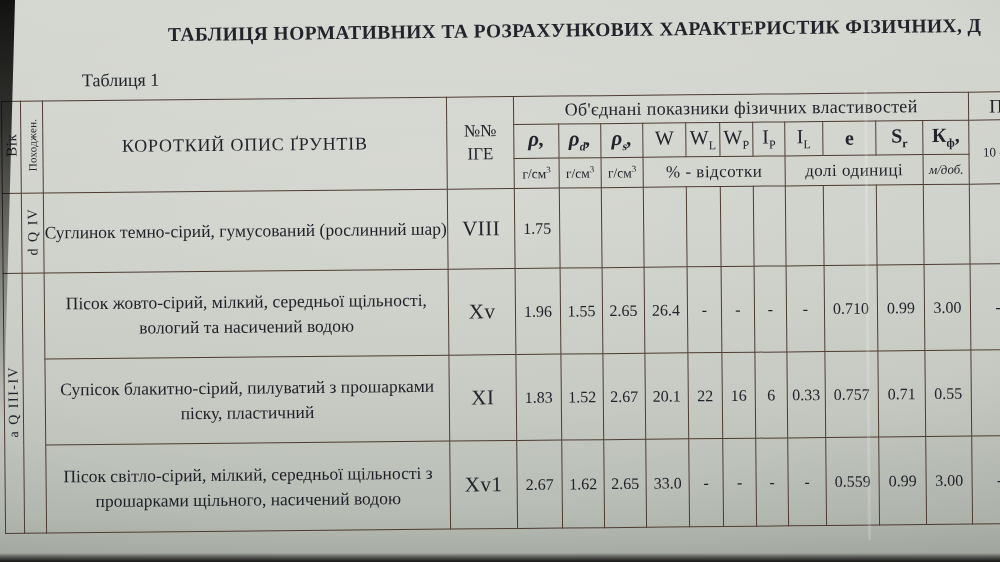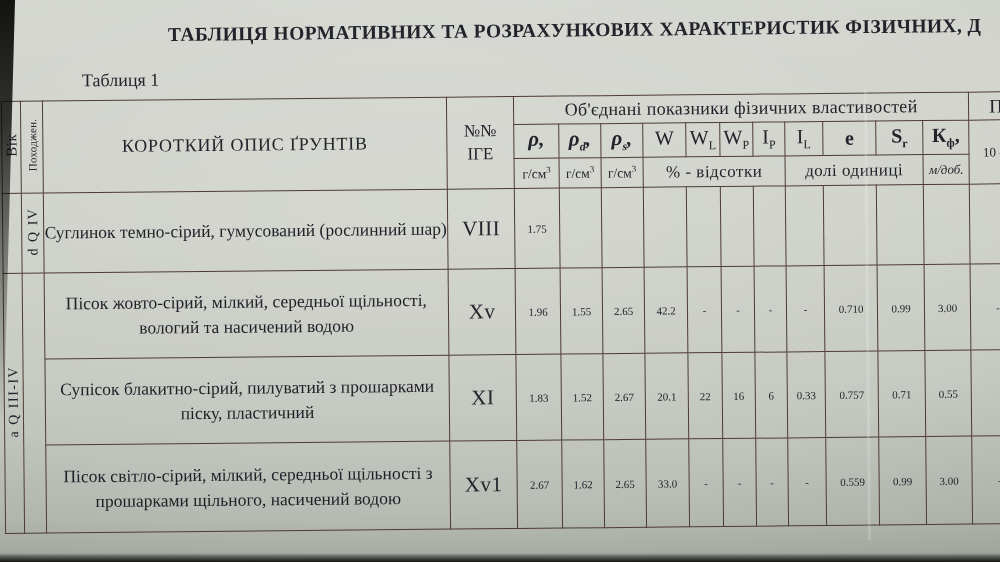--- a/index.html
+++ b/index.html
@@ -53,21 +53,21 @@
   .vhead-origin { font-size:11px; letter-spacing:0.3px; }
   .vlabel { display:inline-block; writing-mode:vertical-rl; transform:rotate(180deg); white-space:nowrap;
             font-size:14px; letter-spacing:1.5px; }
   td.sym { font-size:20px; }
   td.sym sub { font-size:12px; }
   td.sym-italic { font-style:italic; font-weight:bold; font-size:21px; }
   td.sym-bold { font-weight:bold; }
   td.unit-cell sup { font-size:9px; }
   td.c-desc { text-align:left; font-size:17.5px; line-height:1.42; padding:4px 8px 4px 13px; color:#1f1f27; }
   td.c-ige { font-size:21px; letter-spacing:0.5px;margin-left:28px; }
-  td.c-num { font-size:11px; }
+  td.c-num { font-size:16px; }
 </style>
 </head>
 <body>
 
 <div class="photo">
   <div class="edge-left"></div>
   <div class="edge-bottom"></div>
   <div class="seam"></div>
 
   <div class="title">ТАБЛИЦЯ НОРМАТИВНИХ ТА РОЗРАХУНКОВИХ  ХАРАКТЕРИСТИК  ФІЗИЧНИХ, Д</div>
@@ -154,21 +154,21 @@
       </tr>
 
       <tr style="height:86px">
         <td rowspan="3"><span class="vlabel">a Q III-IV</span></td>
         <td rowspan="3"></td>
         <td class="c-desc">Пісок жовто-сірий, мілкий, середньої щільності, вологий та насичений водою</td>
         <td class="c-ige">Xv</td>
         <td class="c-num">1.96</td>
         <td class="c-num">1.55</td>
         <td class="c-num">2.65</td>
-        <td class="c-num">42.2</td>
+        <td class="c-num">26.4</td>
         <td class="c-num">-</td>
         <td class="c-num">-</td>
         <td class="c-num">-</td>
         <td class="c-num">-</td>
         <td class="c-num">0.710</td>
         <td class="c-num">0.99</td>
         <td class="c-num">3.00</td>
         <td class="c-num">-</td>
       </tr>
 

